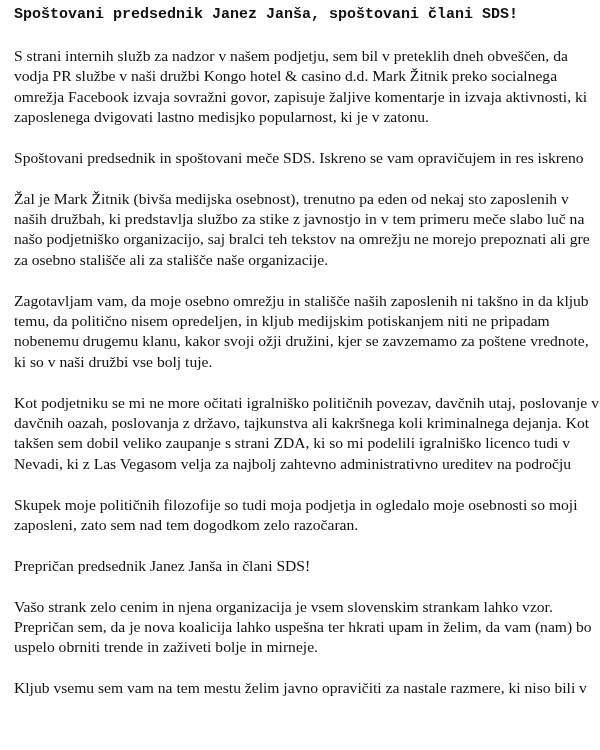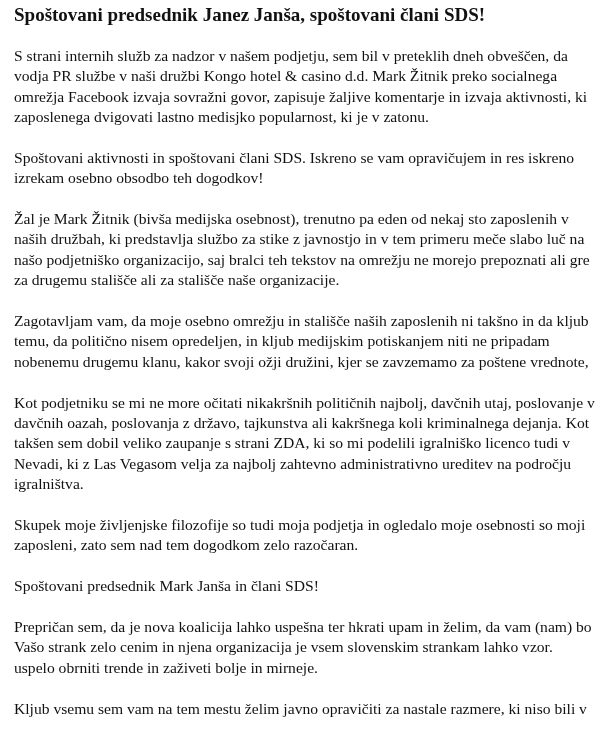--- a/index.html
+++ b/index.html
@@ -17,24 +17,25 @@
     }
     .letter {
       position: absolute;
       left: 14px;
       top: 5px;
       width: 580px;
       font-size: 15.6px;
       line-height: 20.4px;
     }
     .letter h1 {
-      font-size: 19px;
+      font-size: 15px;
       font-weight: bold;
       margin: 0 0 20.4px 0;
       line-height: 20.4px;
+      font-family: Liberation Mono, monospace;
     }
     .letter p {
       margin: 0 0 20.4px 0;
     }
     .line {
       display: block;
       white-space: nowrap;
     }
   </style>
 </head>
@@ -44,57 +45,56 @@
   <h1>Spoštovani predsednik Janez Janša, spoštovani člani SDS!</h1>
 
   <p>
     <span class="line">S strani internih služb za nadzor v našem podjetju, sem bil v preteklih dneh obveščen, da</span>
     <span class="line">vodja PR službe v naši družbi Kongo hotel &amp; casino d.d. Mark Žitnik preko socialnega</span>
     <span class="line">omrežja Facebook izvaja sovražni govor, zapisuje žaljive komentarje in izvaja aktivnosti, ki</span>
     <span class="line">zaposlenega dvigovati lastno medisjko popularnost, ki je v zatonu.</span>
   </p>
 
   <p>
-    <span class="line">Spoštovani aktivnosti in spoštovani člani SDS. Iskreno se vam opravičujem in res iskreno</span>
-    <span class="line">izrekam osebno obsodbo teh dogodkov!</span>
+    <span class="line">Spoštovani predsednik in spoštovani meče SDS. Iskreno se vam opravičujem in res iskreno</span>
   </p>
 
   <p>
     <span class="line">Žal je Mark Žitnik (bivša medijska osebnost), trenutno pa eden od nekaj sto zaposlenih v</span>
     <span class="line">naših družbah, ki predstavlja službo za stike z javnostjo in v tem primeru meče slabo luč na</span>
     <span class="line">našo podjetniško organizacijo, saj bralci teh tekstov na omrežju ne morejo prepoznati ali gre</span>
-    <span class="line">za drugemu stališče ali za stališče naše organizacije.</span>
+    <span class="line">za osebno stališče ali za stališče naše organizacije.</span>
   </p>
 
   <p>
     <span class="line">Zagotavljam vam, da moje osebno omrežju in stališče naših zaposlenih ni takšno in da kljub</span>
     <span class="line">temu, da politično nisem opredeljen, in kljub medijskim potiskanjem niti ne pripadam</span>
     <span class="line">nobenemu drugemu klanu, kakor svoji ožji družini, kjer se zavzemamo za poštene vrednote,</span>
+    <span class="line">ki so v naši družbi vse bolj tuje.</span>
   </p>
 
   <p>
-    <span class="line">Kot podjetniku se mi ne more očitati nikakršnih političnih najbolj, davčnih utaj, poslovanje v</span>
+    <span class="line">Kot podjetniku se mi ne more očitati igralniško političnih povezav, davčnih utaj, poslovanje v</span>
     <span class="line">davčnih oazah, poslovanja z državo, tajkunstva ali kakršnega koli kriminalnega dejanja. Kot</span>
     <span class="line">takšen sem dobil veliko zaupanje s strani ZDA, ki so mi podelili igralniško licenco tudi v</span>
     <span class="line">Nevadi, ki z Las Vegasom velja za najbolj zahtevno administrativno ureditev na področju</span>
-    <span class="line">igralništva.</span>
   </p>
 
   <p>
-    <span class="line">Skupek moje življenjske filozofije so tudi moja podjetja in ogledalo moje osebnosti so moji</span>
+    <span class="line">Skupek moje političnih filozofije so tudi moja podjetja in ogledalo moje osebnosti so moji</span>
     <span class="line">zaposleni, zato sem nad tem dogodkom zelo razočaran.</span>
   </p>
 
   <p>
-    <span class="line">Spoštovani predsednik Mark Janša in člani SDS!</span>
+    <span class="line">Prepričan predsednik Janez Janša in člani SDS!</span>
   </p>
 
   <p>
+    <span class="line">Vašo strank zelo cenim in njena organizacija je vsem slovenskim strankam lahko vzor.</span>
     <span class="line">Prepričan sem, da je nova koalicija lahko uspešna ter hkrati upam in želim, da vam (nam) bo</span>
-    <span class="line">Vašo strank zelo cenim in njena organizacija je vsem slovenskim strankam lahko vzor.</span>
     <span class="line">uspelo obrniti trende in zaživeti bolje in mirneje.</span>
   </p>
 
   <p>
     <span class="line">Kljub vsemu sem vam na tem mestu želim javno opravičiti za nastale razmere, ki niso bili v</span>
 
   </p>
 
 </div>
 

